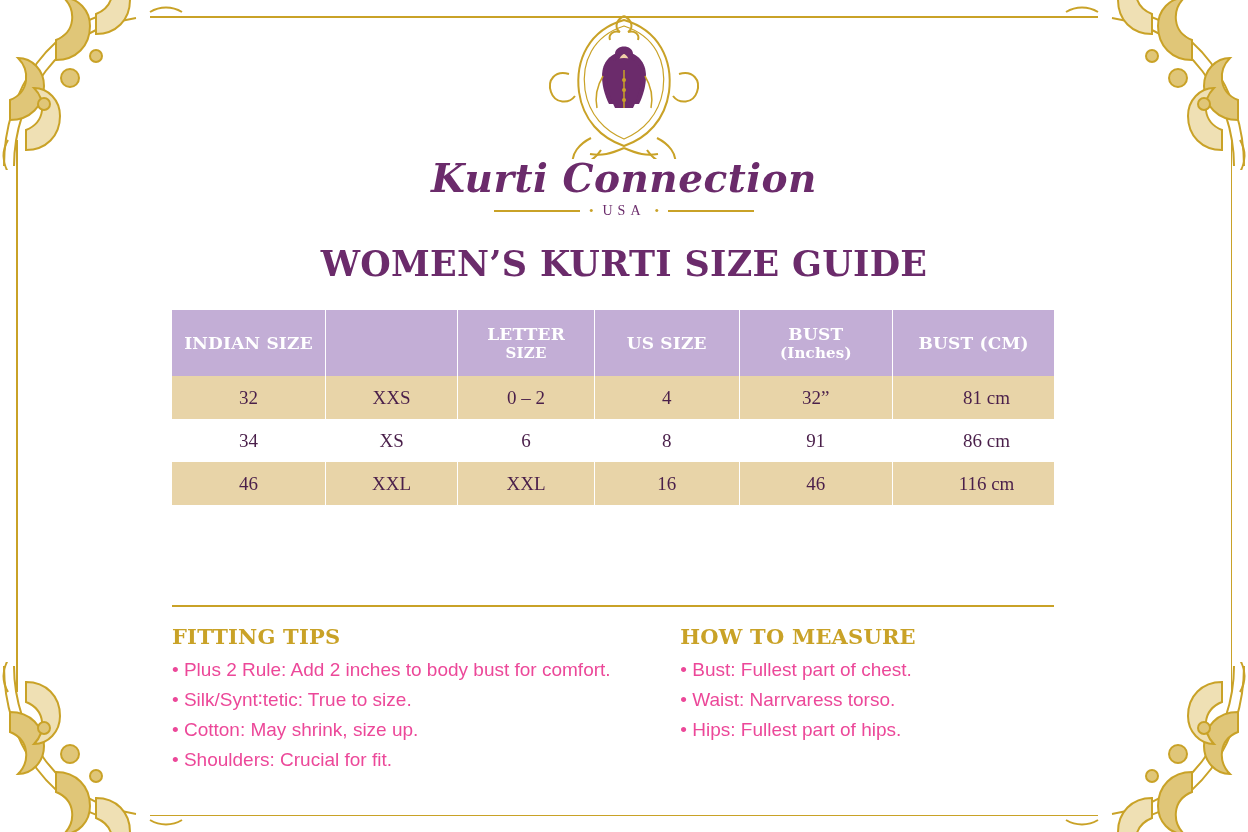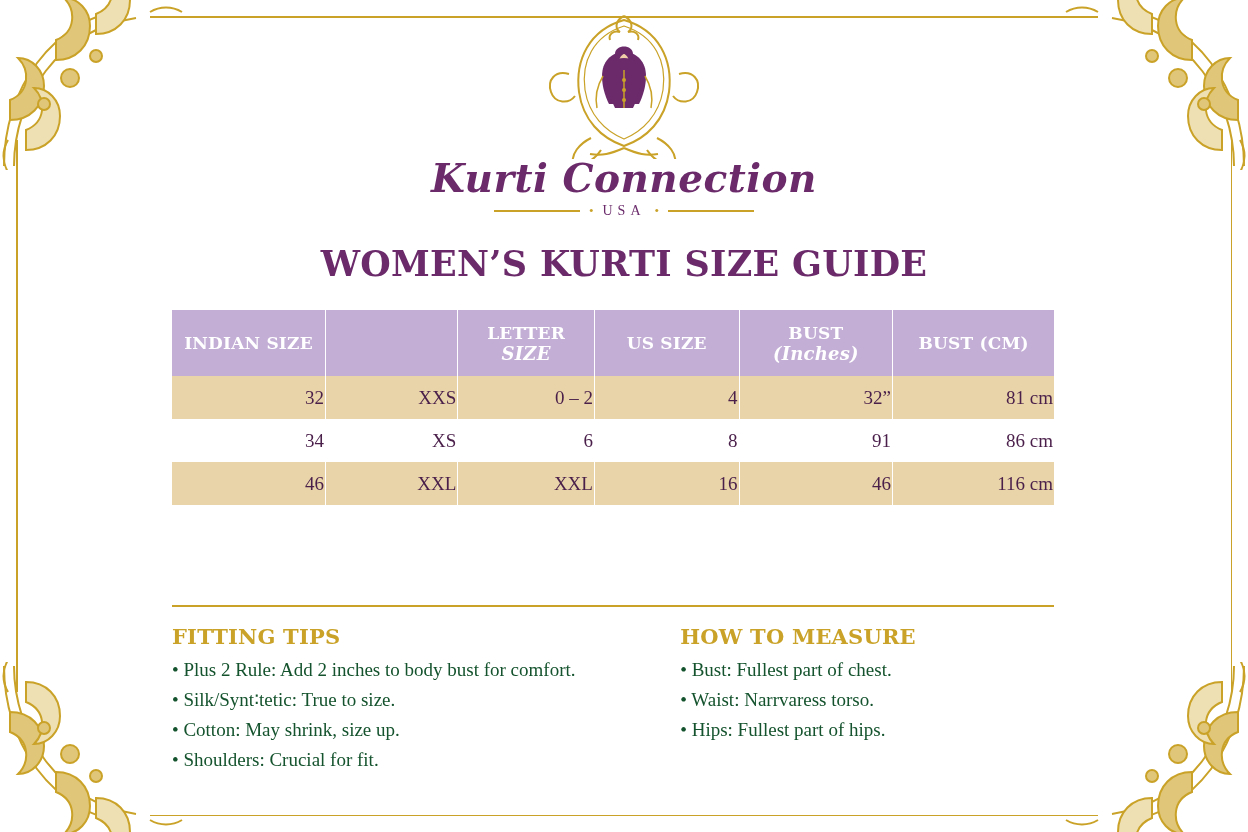--- a/index.html
+++ b/index.html
@@ -109,27 +109,26 @@
     font-size: 17px;
     height: 64px;
     text-align: center;
     vertical-align: middle;
     letter-spacing: 0.2px;
     border-right: 1px solid #ffffff;
   }
   table.size-table th:last-child { border-right: none; }
   table.size-table th .sub {
     display: block;
-    font-size: 18px;
+    font-size: 15px;
     font-weight: bold;
-    font-style: italic;
   }
   table.size-table td {
     height: 41px;
-    text-align: right;
+    text-align: center;
     vertical-align: middle;
     font-family: "Liberation Serif", serif;
     font-size: 19px;
     color: #4a1f4a;
     border-right: 1px solid #ffffff;
   }
   table.size-table td:last-child { border-right: none; padding-left: 27px; }
   table.size-table tr.alt td { background: #e8d4a8; }
   table.size-table tr.plain td { background: #ffffff; }
 
@@ -157,23 +156,23 @@
   .info-head {
     font-family: "DejaVu Serif", serif;
     font-weight: bold;
     font-size: 21px;
     color: #c9a227;
     letter-spacing: 0.2px;
     margin-bottom: 6px;
   }
   .info-list { list-style: none; margin: 0; padding: 0; }
   .info-list li {
-    font-family: Liberation Serif, serif;
+    font-family: Liberation Sans, sans-serif;
     font-size: 19px;
-    color: #14532d;
+    color: #ec4899;
     line-height: 1.58;
     white-space: nowrap;
   }
 </style>
 </head>
 <body>
 
 <div class="border-line bl-top"></div>
 <div class="border-line bl-bottom"></div>
 <div class="border-line bl-left"></div>

